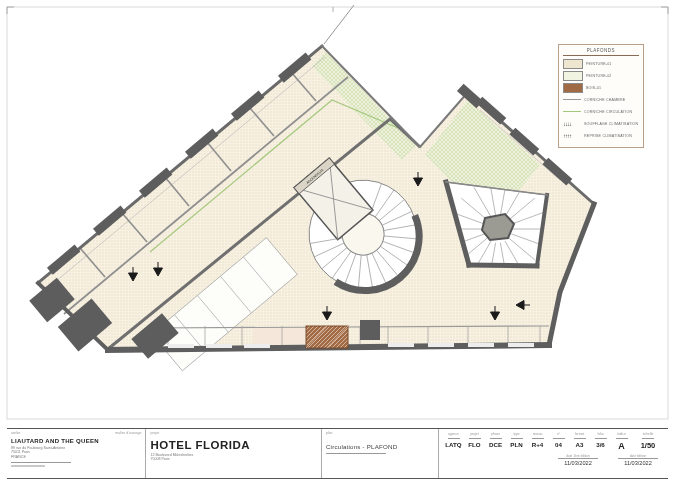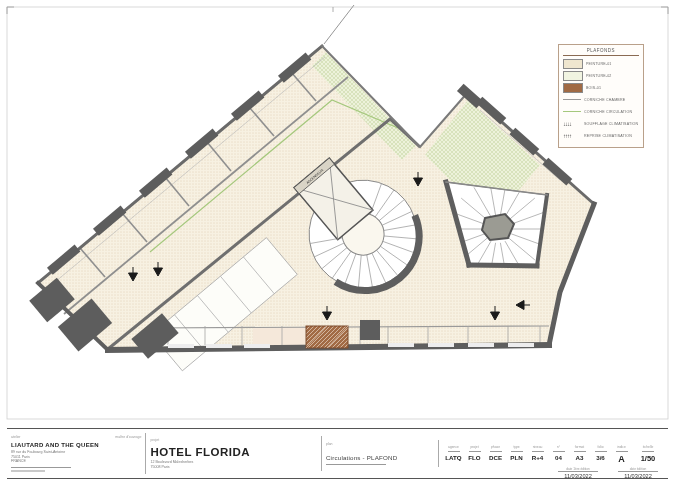--- a/index.html
+++ b/index.html
@@ -12,21 +12,21 @@
   #legend .lg-title{font-size:4.5px;letter-spacing:.5px;color:#555;text-align:center;
           border-bottom:1px solid #8a6a52;padding-bottom:2px;margin-bottom:3px;}
   .lg-row{display:flex;align-items:center;margin:3px 0;height:9px;}
   .lg-swatch{width:18px;height:8px;border:1px solid #8a8a8a;margin-right:3px;flex:none;}
   .lg-line{width:18px;height:0;border-top:1.4px solid #999;margin-right:3px;flex:none;}
   .lg-arrows{width:18px;font-size:6px;line-height:6px;color:#444;letter-spacing:-1px;
           margin-right:3px;flex:none;text-align:left;}
   .lg-label{font-size:3.6px;color:#666;letter-spacing:.2px;white-space:nowrap;}
   
   #tblock{position:absolute;left:7px;right:7px;top:428px;height:49px;
-          border-top:1px solid #555;border-bottom:1px solid #555;display:flex;align-items:center;}
+          border-top:1px solid #555;border-bottom:1px solid #555;display:flex;}
   .tb-col{box-sizing:border-box;padding:2px 4px;position:relative;}
   .tb-head{font-size:3.5px;color:#999;display:flex;justify-content:space-between;}
   #tb-col1{width:143px;border-right:1px solid #aaa;}
   #tb-col2{width:180px;border-right:1px solid #aaa;}
   #tb-col3{width:120px;border-right:1px solid #aaa;}
   #tb-col4{flex:1;}
   .firm-name{font-size:6px;font-weight:bold;color:#222;letter-spacing:.3px;margin-top:3px;}
   .addr{font-size:3.6px;color:#777;line-height:1.25;margin-top:2px;}
   .tb-rule{border-top:.5px solid #999;margin-top:3px;width:60px;}
   .tb-stub{height:2px;width:34px;background:#c9c9c9;margin-top:2px;}

